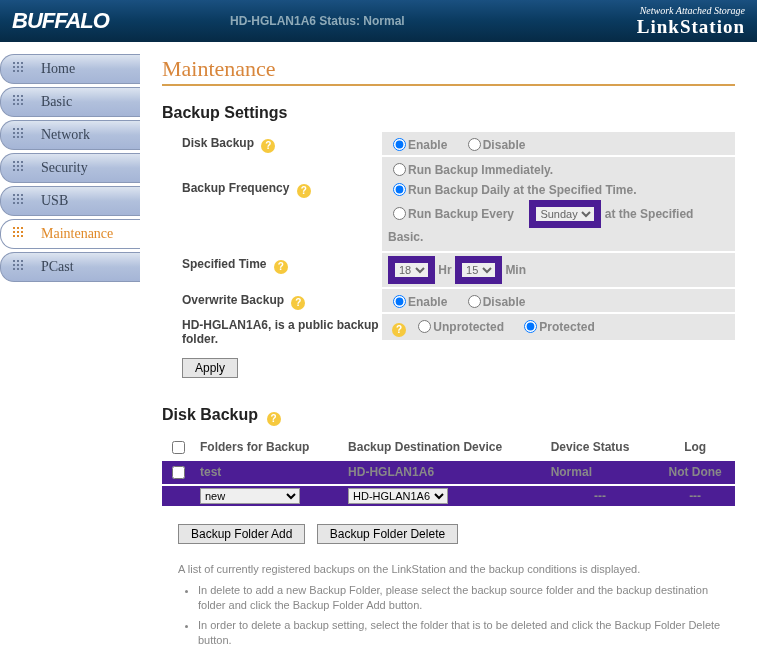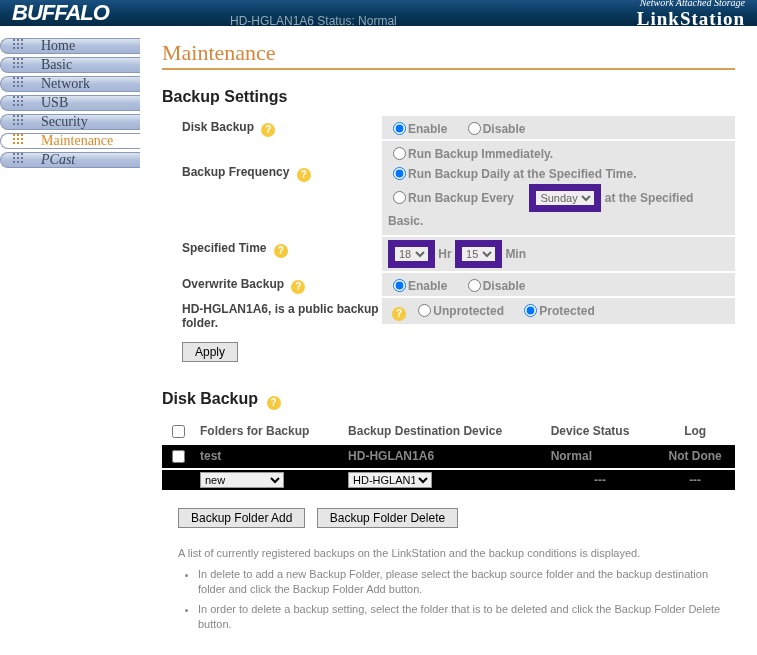--- a/index.html
+++ b/index.html
@@ -4,21 +4,21 @@
 <style>
   * { box-sizing: border-box; }
   body {
     margin: 0;
     font-family: Verdana, Arial, sans-serif;
     font-size: 12px;
     background: white;
     width: 757px;
   }
   .header {
-    height: 26px;
+    height: 42px;
     background: linear-gradient(to bottom, #1a5080 0%, #0a3a5f 50%, #062a45 100%);
     display: flex;
     align-items: center;
     color: white;
     position: relative;
   }
   .logo {
     padding-left: 12px;
     font-weight: 900;
     font-style: italic;
@@ -26,21 +26,21 @@
     letter-spacing: -1px;
     font-family: Arial, sans-serif;
     color: white;
   }
   .status-text {
     position: absolute;
     left: 230px;
     top: 14px;
     color: #8faab8;
     font-size: 12px;
-    font-weight: normal;
+    font-weight: bold;
   }
   .brand-area {
     position: absolute;
     right: 12px;
     text-align: right;
     color: white;
   }
   .brand-small {
     font-size: 10px;
     font-style: italic;
@@ -61,21 +61,21 @@
     background: white;
     padding-top: 12px;
     padding-right: 0px;
   }
   .nav-item {
     margin-bottom: 3px;
     background: linear-gradient(to bottom, #dce4f0 0%, #b1c0dc 50%, #a5b5d6 100%);
     border-radius: 14px 0 0 14px;
     border: 1px solid #8a99b8;
     border-right: none;
-    height: 16px;
+    height: 30px;
     display: flex;
     align-items: center;
     cursor: pointer;
     padding-left: 12px;
   }
   .nav-item.active {
     background: white;
   }
   .nav-item.active .nav-label { color: #e08a2a; }
   .nav-dots {
@@ -88,21 +88,20 @@
   }
   .nav-dots span { background: #6a7a98; width: 2px; height: 2px; }
   .nav-item.active .nav-dots span { background: #e08a2a; }
   .nav-label {
     color: #3a4658;
     font-size: 14px;
     font-family: Georgia, serif;
   }
   .nav-label.pcast {
     font-family: "Times New Roman", serif;
-    font-style: italic;
   }
 
   .content {
     flex: 1;
     padding: 14px 22px 22px 22px;
   }
   h1.page-title {
     color: #d8863b;
     font-family: Georgia, serif;
     font-weight: normal;
@@ -175,28 +174,28 @@
     margin-top: 6px;
   }
   table.disk-table th {
     font-size: 12px;
     font-weight: bold;
     color: #555;
     text-align: left;
     padding: 2px 6px;
   }
   table.disk-table td {
-    background: #000000;
+    background: #4c1d95;
     padding: 2px 6px;
     font-size: 12px;
     color: #888;
     font-weight: bold;
     border-top: 2px solid white;
   }
-  table.disk-table td select { font-size: 11px; border: 1px solid #999; width: 84px; }
+  table.disk-table td select { font-size: 11px; border: 1px solid #999; width: 100px; }
   table.disk-table td.center { text-align: center; }
 
   .below-buttons { margin-top: 18px; margin-left: 16px; }
   .below-buttons button { margin-right: 8px; }
 
   .notes {
     font-size: 11px;
     color: #888;
     margin-top: 18px;
     margin-left: 16px;
@@ -266,35 +265,35 @@
           <span></span>
           <span></span>
           <span></span>
           <span></span>
           <span></span>
           <span></span>
           <span></span>
           <span></span>
           <span></span>
         </span>
+      <span class="nav-label">Security</span>
+    </div>
+    <div class="nav-item">
+      <span class="nav-dots">
+          <span></span>
+          <span></span>
+          <span></span>
+          <span></span>
+          <span></span>
+          <span></span>
+          <span></span>
+          <span></span>
+          <span></span>
+        </span>
       <span class="nav-label">USB</span>
-    </div>
-    <div class="nav-item">
-      <span class="nav-dots">
-          <span></span>
-          <span></span>
-          <span></span>
-          <span></span>
-          <span></span>
-          <span></span>
-          <span></span>
-          <span></span>
-          <span></span>
-        </span>
-      <span class="nav-label">Security</span>
     </div>
     <div class="nav-item active">
       <span class="nav-dots">
           <span></span>
           <span></span>
           <span></span>
           <span></span>
           <span></span>
           <span></span>
           <span></span>

